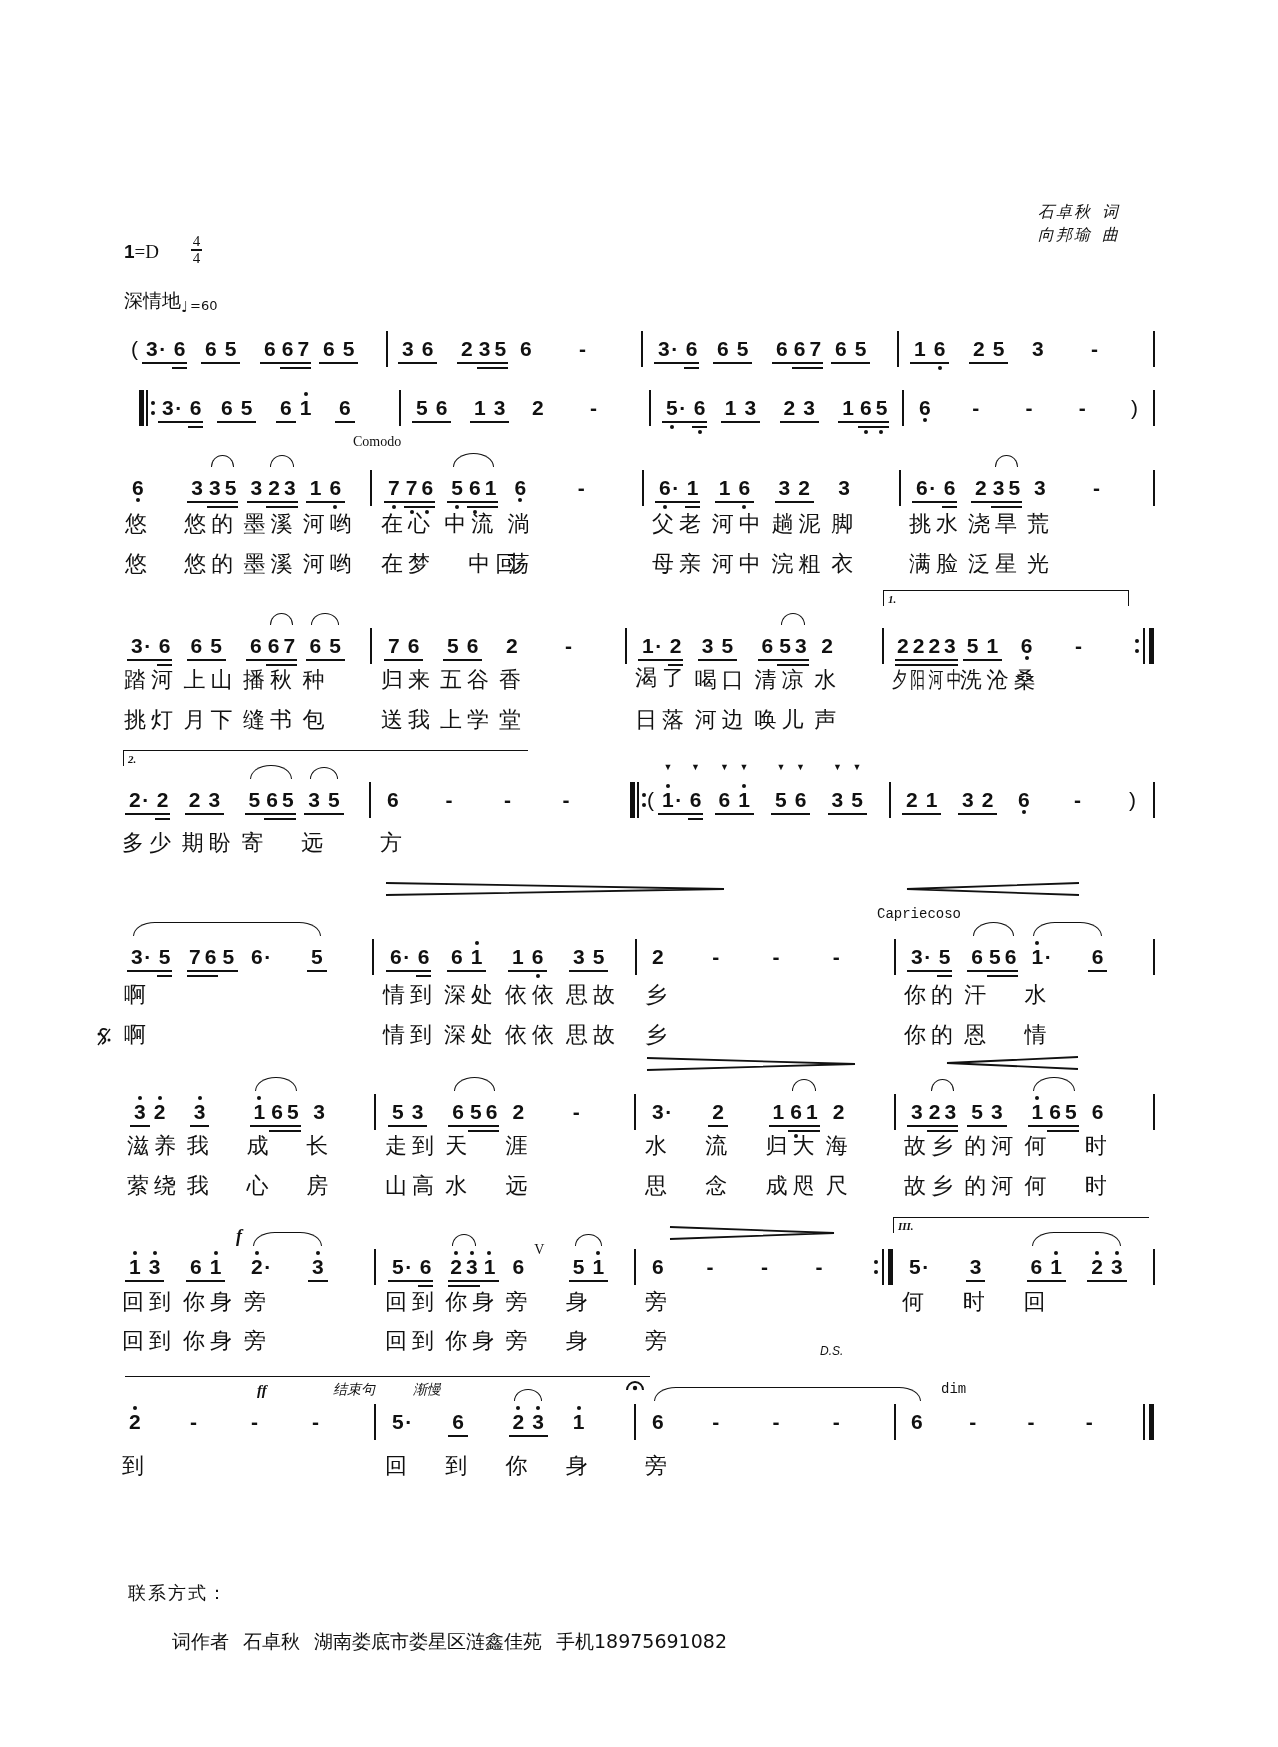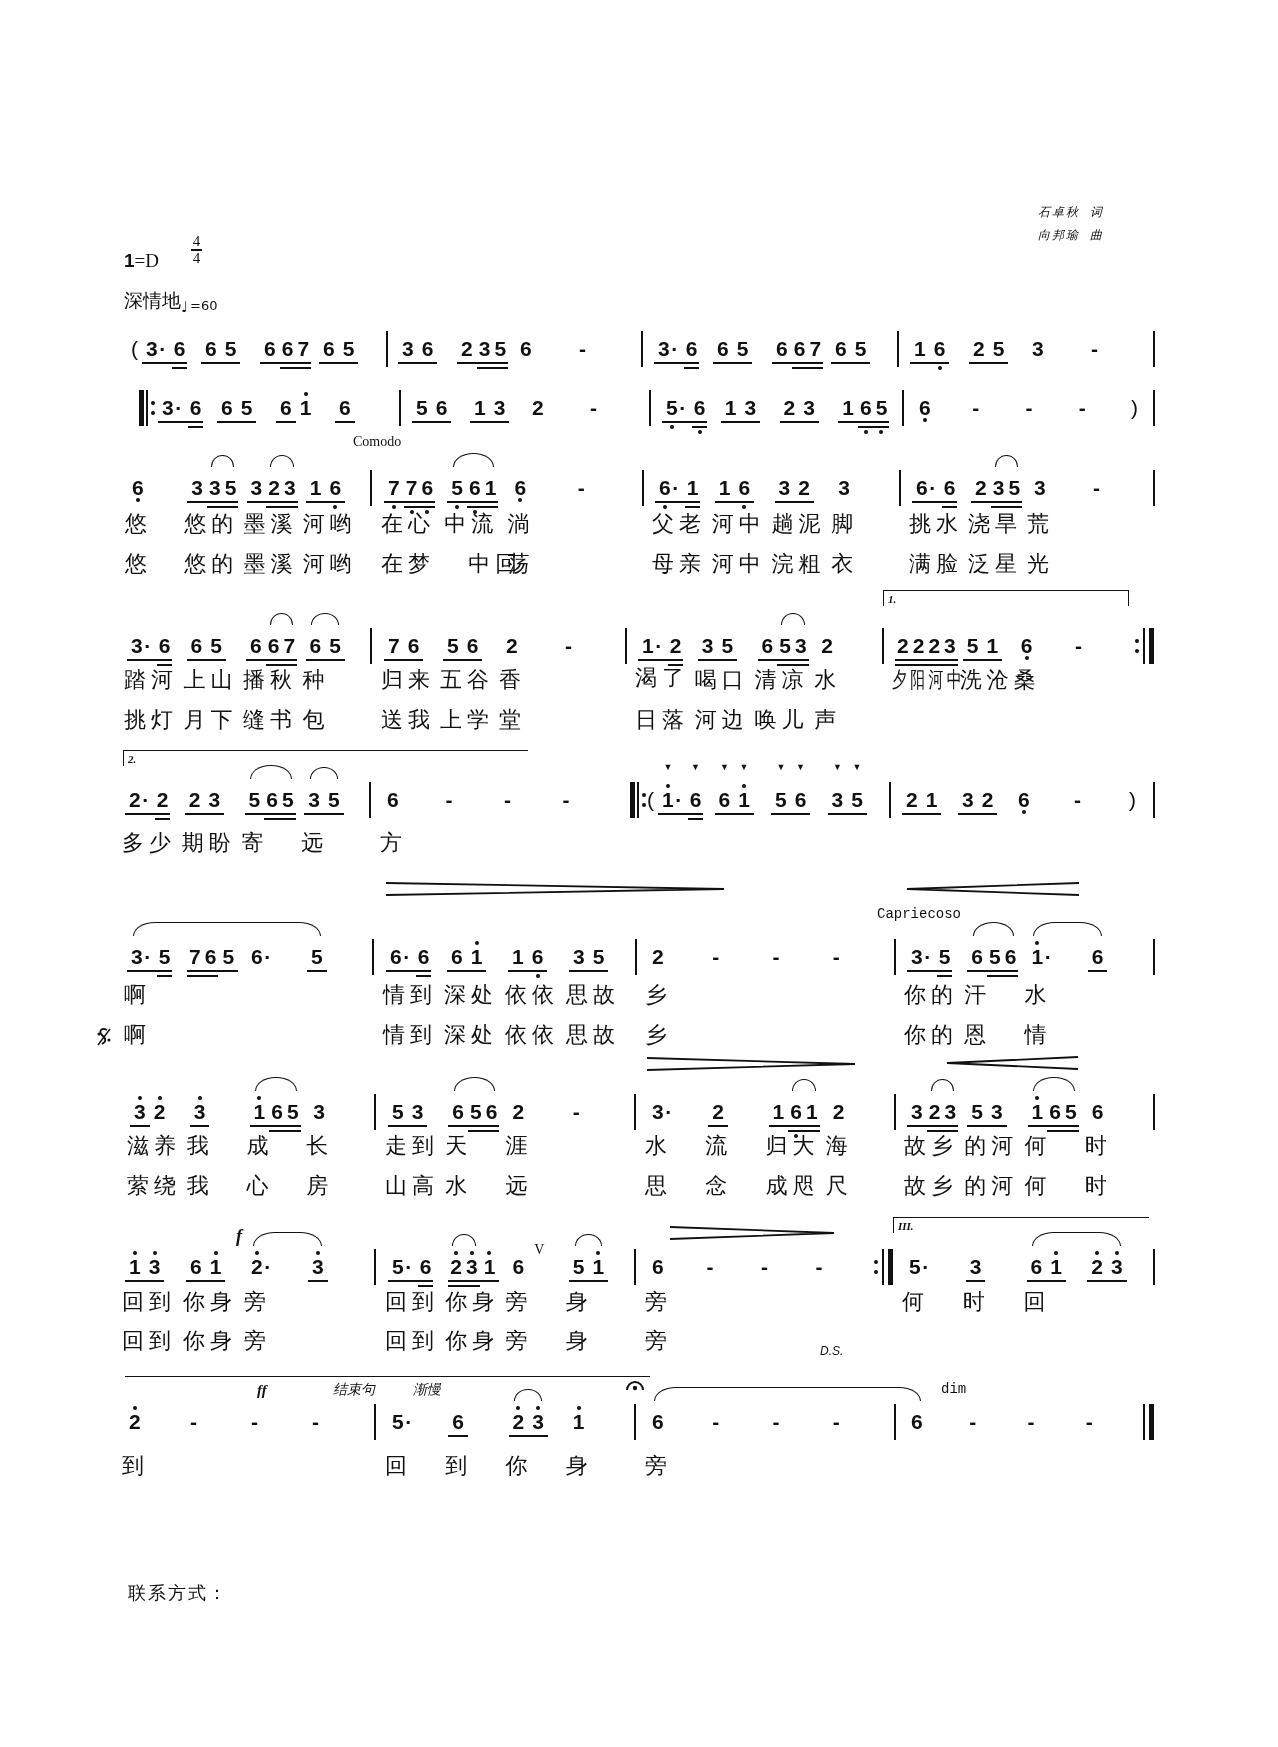--- a/index.html
+++ b/index.html
@@ -1,22 +1,22 @@
 <!DOCTYPE html>
 <html><head>
 <meta charset="utf-8">
 <style>
 *{box-sizing:border-box;}
 html,body{margin:0;padding:0;background:#fff;}
 #page{position:relative;width:1278px;height:1747px;background:#fff;overflow:hidden;color:#111;font-family:"DejaVu Sans",sans-serif;}
 .abs{position:absolute;white-space:nowrap;}
 .title{left:523px;top:182px;width:220px;text-align:center;font-family:"DejaVu Serif",serif;font-weight:bold;font-size:40px;line-height:48px;letter-spacing:6px;}
-.credit{left:1038px;font-size:12px;line-height:22px;letter-spacing:2px;font-style:italic;}
+.credit{left:1038px;font-size:16px;line-height:22px;letter-spacing:2px;font-style:italic;}
 .credit span+span{margin-left:10px;}
-.key{left:124px;top:250px;font-family:"Liberation Serif",serif;font-size:19px;line-height:22px;}
+.key{left:124px;top:241px;font-family:"Liberation Serif",serif;font-size:19px;line-height:22px;}
 .key b{font-family:"Liberation Sans",sans-serif;font-weight:bold;}
 .timesig{left:190px;top:234px;width:13px;text-align:center;font-family:"Liberation Serif",serif;font-size:15px;line-height:15px;}
 .timesig .ln{display:block;height:2px;background:#111;margin:0 1px;}
 .tempo{left:124px;top:289px;font-size:19px;line-height:22px;}
 .tempo .bpm{font-family:"DejaVu Sans",sans-serif;font-size:13px;margin-left:2px;vertical-align:-3px;}
 .tempo .qn{font-size:15px;vertical-align:-5px;}
 
 
 .measure{position:absolute;height:34px;display:flex;}
 .beat{flex:1 1 0;min-width:max-content;box-sizing:content-box;padding-right:5px;position:relative;white-space:nowrap;height:34px;}
@@ -120,20 +120,23 @@
     <line x1="2" y1="19" x2="14" y2="3" stroke="#111" stroke-width="1.4"></line>
     <circle cx="3" cy="8" r="1.5" fill="#111"></circle>
       <circle cx="13" cy="14" r="1.5" fill="#111"></circle>
   </svg>
   <svg class="abs" style="left:625px;top:1378px" width="20" height="14" viewBox="0 0 20 14">
     <path d="M2 12 A8 8 0 0 1 18 12" stroke="#111" stroke-width="2" fill="none"></path>
     <circle cx="10" cy="10" r="2.2" fill="#111"></circle>
   </svg>
 
   <div class="abs contact-head">联系方式：</div>
+  <div class="abs contact-line" style="top:1629px">
+    <span>词作者</span><span>石卓秋</span><span>湖南娄底市娄星区涟鑫佳苑</span><span>手机18975691082</span>
+  </div>
 <div class="measure" style="left: 142px; top: 337px; width: 236px;">
       <div class="beat"><span class="note u1" id="n-0-0-0-0"><span class="digit">3</span><span class="aug">·</span></span><span class="note u2" id="n-0-0-0-1"><span class="digit">6</span></span></div>
       <div class="beat"><span class="note u1" id="n-0-0-1-0"><span class="digit">6</span></span><span class="note u1" id="n-0-0-1-1"><span class="digit">5</span></span></div>
       <div class="beat"><span class="note u1" id="n-0-0-2-0"><span class="digit">6</span></span><span class="note u2" id="n-0-0-2-1"><span class="digit">6</span></span><span class="note u2" id="n-0-0-2-2"><span class="digit">7</span></span></div>
       <div class="beat"><span class="note u1" id="n-0-0-3-0"><span class="digit">6</span></span><span class="note u1" id="n-0-0-3-1"><span class="digit">5</span></span></div>
     </div>
     <div class="prefix" style="left: 138px; top: 331px;">
       <span class="paren">(</span>
     </div>
     <div class="bar bar-single" style="left: 387px; top: 331px;"></div>

